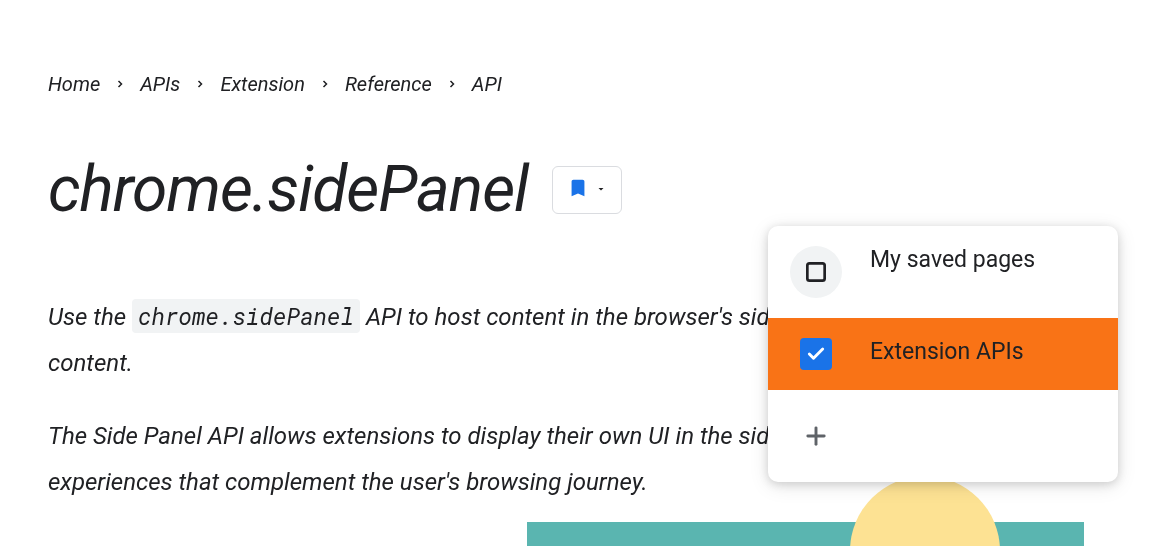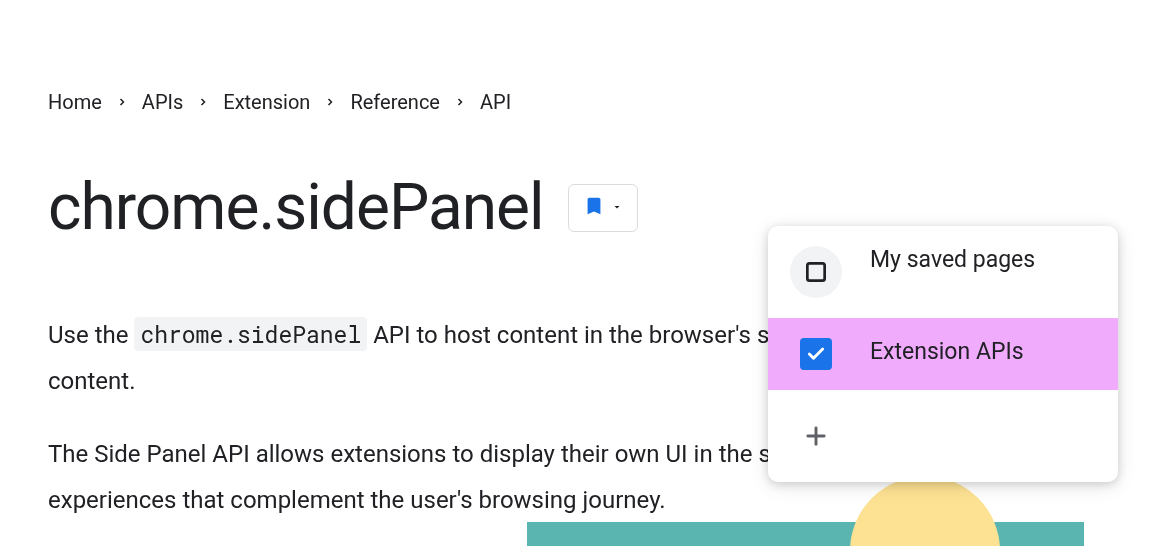--- a/index.html
+++ b/index.html
@@ -10,21 +10,22 @@
     body {
       font-family: 'Google Sans', -apple-system, BlinkMacSystemFont, 'Segoe UI', Roboto, Arial, sans-serif;
       background: #fff;
       color: #202124;
       width: 1170px;
       height: 546px;
       overflow: hidden;
       position: relative;
     }
     .page {
-      padding: 90px 48px 0 48px;
+      padding: 72px 48px 0 48px;
+      font-style: italic;
     }
     .breadcrumb {
       display: flex;
       align-items: center;
       gap: 14px;
       font-size: 20px;
       color: #202124;
       margin-bottom: 56px;
     }
     .breadcrumb-item {
@@ -84,21 +85,21 @@
     }
     .dropdown-item {
       display: flex;
       gap: 28px;
       padding: 20px 22px;
       cursor: pointer;
       font-size: 23px;
       color: #202124;
     }
     .dropdown-item.highlighted {
-      background: #f0abfc;
+      background: #f97316;
     }
     .icon-circle {
       width: 52px;
       height: 52px;
       border-radius: 50%;
       background: #f1f3f4;
       display: flex;
       align-items: center;
       justify-content: center;
       flex-shrink: 0;

